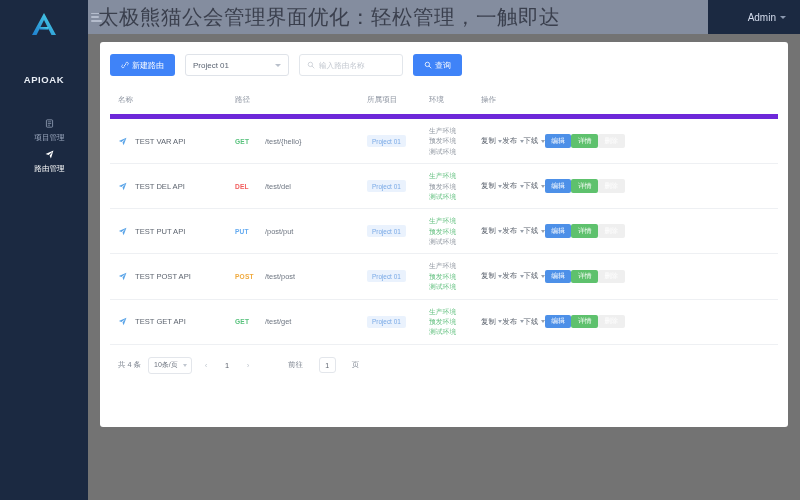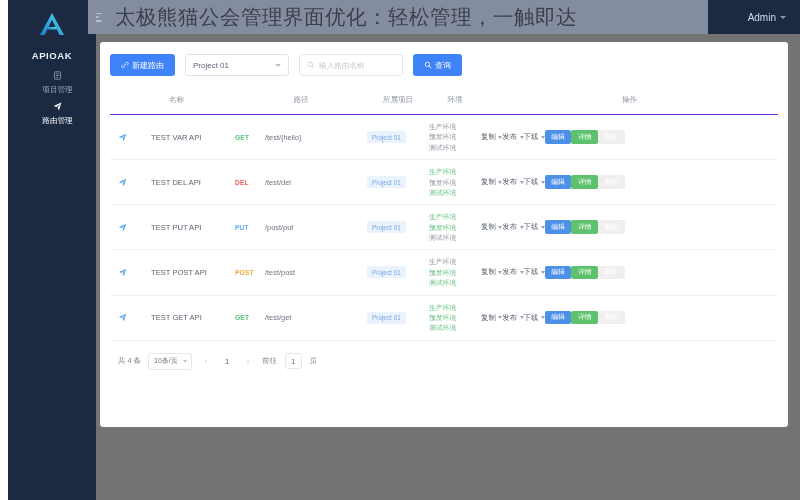--- a/index.html
+++ b/index.html
@@ -10,26 +10,27 @@
     overflow: hidden;
   }
   #app {
     position: relative;
     width: 800px; height: 500px;
     background: #ffffff;
   }
 
   
   .sidebar {
-    position: absolute; left: 8px; top: 0;
+    position: absolute; left: 0; top: 0;
     width: 88px; height: 500px;
     background: #1b2941;
     display: flex; flex-direction: column;
     align-items: stretch;
     z-index: 3;
+    gap: 24px;
   }
   .logo-wrap {
     height: 44px;
     display: flex; align-items: center; justify-content: center;
     padding-top: 6px;
   }
   .logo-mark { width: 30px; height: 28px; display: block; }
   .brand {
     text-align: center;
     color: #e8edf5;
@@ -82,21 +83,21 @@
     border-right: 3px solid transparent;
     border-top: 3.4px solid #8c99b0;
   }
 
   
   .page-title {
     position: absolute;
     left: 88px; top: 0;
     width: 620px; height: 34px;
     display: flex; align-items: center;
-    padding-left: 27px;
+    padding-left: 10px;
     font-size: 20.5px;
     color: #3a3f4d;
     background: rgba(173,180,195,0.72);
     letter-spacing: 0.5px;
     white-space: nowrap;
     z-index: 4;
     font-family: "DejaVu Sans", sans-serif;
   }
 
   
@@ -177,41 +178,41 @@
   .search-input::placeholder { color: #c3c8d0; }
   .search-glyph { width: 8px; height: 8px; flex: none; display: block; }
 
   
   table.route-table {
     width: 100%;
     border-collapse: collapse;
     table-layout: fixed;
   }
   table.route-table th {
-    text-align: center;
+    text-align: left;
     font-size: 7.6px;
     font-weight: normal;
     color: #9097a3;
     padding: 5px 0 9px 0;
-    border-bottom: 1px solid #6d28d9;
+    border-bottom: 5px solid #6d28d9;
   }
   table.route-table td {
     padding: 7px 0;
     border-bottom: 1px solid #eef0f3;
     vertical-align: middle;
     font-size: 7.6px;
     color: #5d646f;
   }
   .col-name { width: 125px; padding-left: 8px !important; }
   .col-path { width: 132px; }
   .col-project { width: 62px; }
   .col-env { width: 52px; }
   .col-ops { width: auto; }
 
-  .name-cell { display: flex; align-items: center; gap: 24px; }
+  .name-cell { display: flex; align-items: center; gap: 8px; }
   .route-icon { width: 9px; height: 9px; display: block; flex: none; }
 
   .path-cell { display: flex; align-items: center; gap: 8px; }
   .method {
     font-size: 6.6px;
     font-weight: bold;
     letter-spacing: 0.2px;
     width: 22px;
   }
   .m-get  { color: #58c27d; }
@@ -282,21 +283,21 @@
   .pg-arrow {
     width: 14px; height: 15px;
     display: flex; align-items: center; justify-content: center;
     color: #c2c8d0; font-size: 8px; cursor: pointer;
   }
   .pg-num {
     width: 14px; height: 15px;
     display: flex; align-items: center; justify-content: center;
     color: #5d646f; font-size: 7.4px; cursor: pointer;
   }
-  .pg-jump { display: flex; align-items: center; gap: 8px; }
+  .pg-jump { display: flex; align-items: center; gap: 16px; margin-left: 26px; }
   .pg-input {
     border: 1px solid #e3e6eb; border-radius: 3px;
     height: 16px; width: 17px;
     text-align: center;
     font-size: 7px; color: #5d646f;
     font-family: inherit;
     outline: none;
   }
 </style>
 </head>

